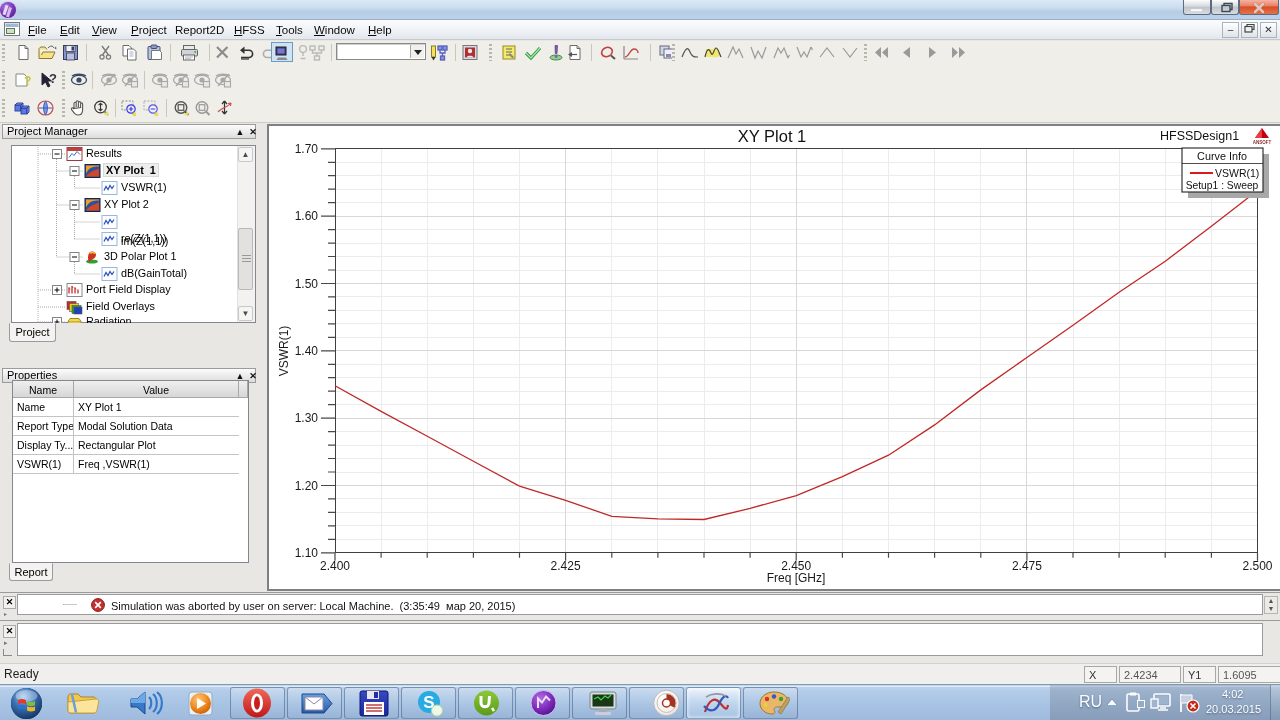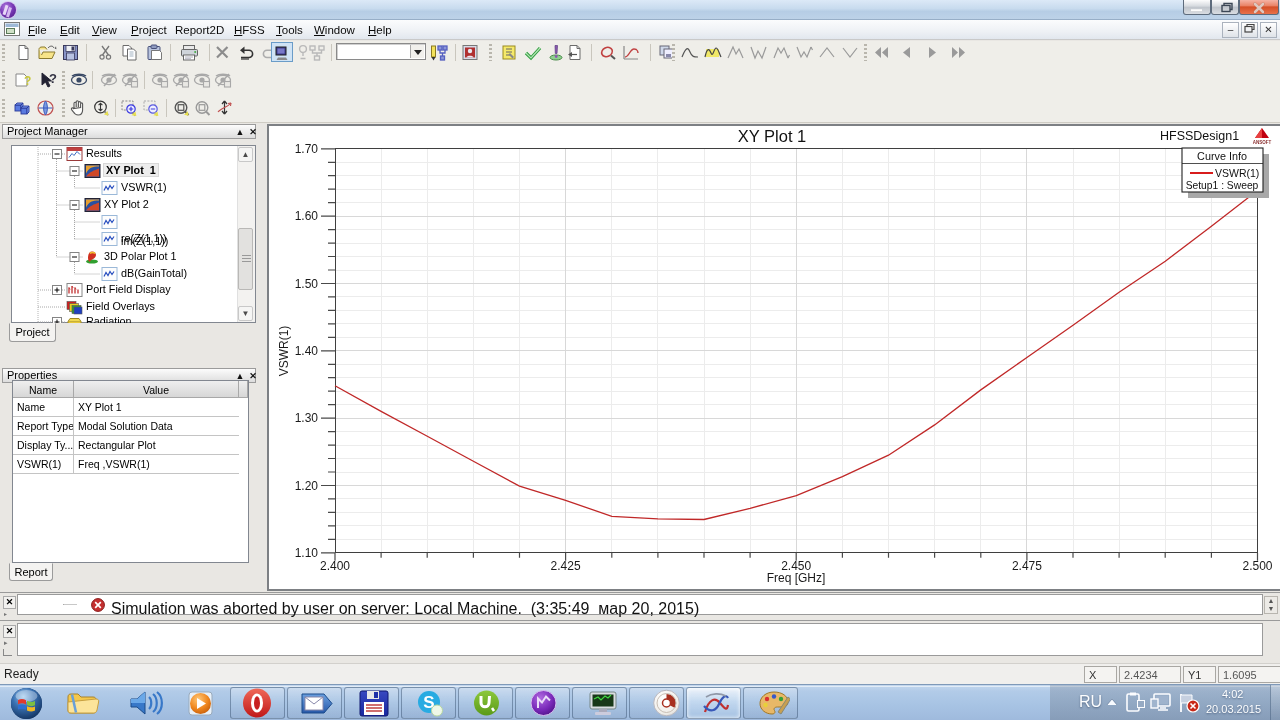--- a/index.html
+++ b/index.html
@@ -563,21 +563,21 @@
 <div id="bottom">
     <div class="msgbar" style="top:592px;height:26px"></div>
     <div class="msgx" style="left:3px;top:596px">✕</div>
     <div class="abs" style="left:4px;top:610px;width:7px;height:6px;font-size:6px;color:#777">▸</div>
     <div class="msgbox" style="left:17px;top:594px;width:1246px;height:21px"></div>
     <div class="abs" style="left:63px;top:604px;width:14px;height:1px;background:#c8c8c8;border-left:1px solid #aaa"></div>
     <svg class="abs" style="left:91px;top:598px" width="14" height="14">
       <circle cx="7" cy="7" r="6.4" fill="#c43030" stroke="#8a1a1a"></circle>
       <path d="M4.2 4.2 L9.8 9.8 M9.8 4.2 L4.2 9.8" stroke="#fff" stroke-width="1.7"></path>
     </svg>
-    <div class="abs" style="left:111px;top:600px;font-size:16px;color:#111;white-space:nowrap">Simulation was aborted by user on server: Local Machine.&nbsp; (3:35:49&nbsp; мар 20, 2015)</div>
+    <div class="abs" style="left:111px;top:600px;font-size:11px;color:#111;white-space:nowrap">Simulation was aborted by user on server: Local Machine.&nbsp; (3:35:49&nbsp; мар 20, 2015)</div>
     <div class="abs" style="left:1264px;top:596px;width:14px;height:18px;background:#eceae6;border:1px solid #b8b5af;font-size:7px;color:#555;text-align:center;line-height:8px">▲<br>▼</div>
     <div class="msgbar" style="top:620px;height:43px"></div>
     <div class="msgx" style="left:3px;top:625px">✕</div>
     <div class="abs" style="left:4px;top:639px;font-size:7px;color:#777">▸</div>
     <div class="abs" style="left:3px;top:649px;width:9px;height:7px;border-left:1px solid #888;border-bottom:1px solid #888"></div>
     <div class="msgbox" style="left:17px;top:623px;width:1246px;height:33px"></div>
     <div id="statusbar">
       <div class="abs" style="left:4px;top:3px">Ready</div>
       <div class="spanel" style="left:1084px;width:33px">X</div>
       <div class="spanel" style="left:1119px;width:62px;color:#555">2.4234</div>

